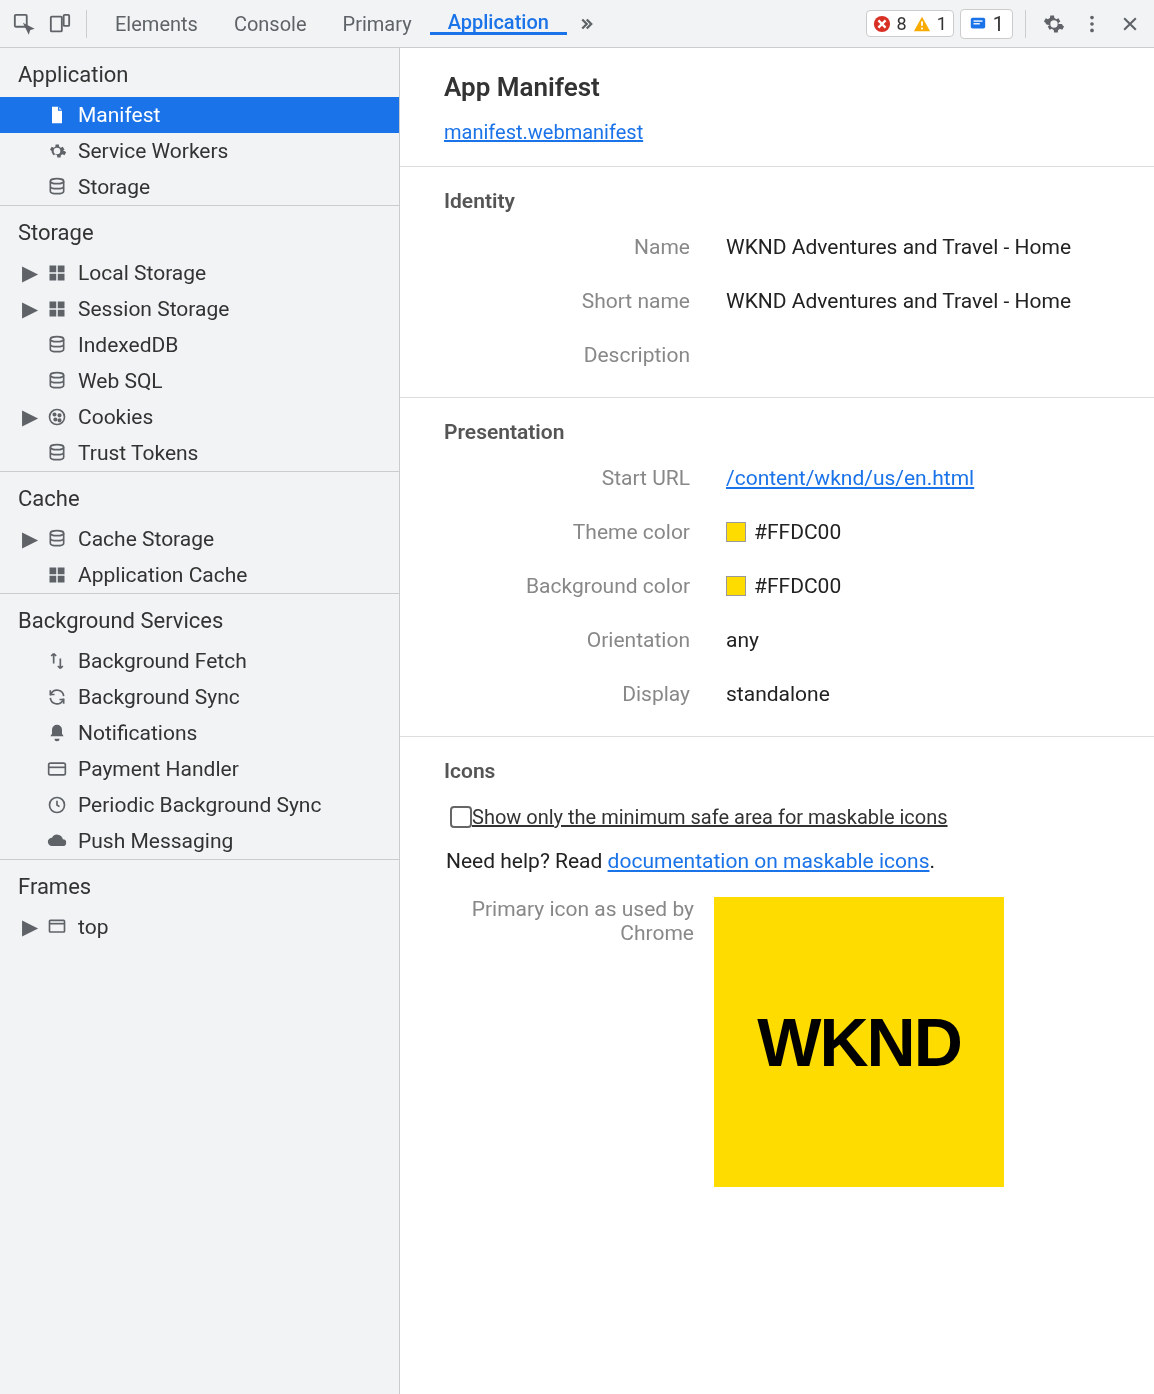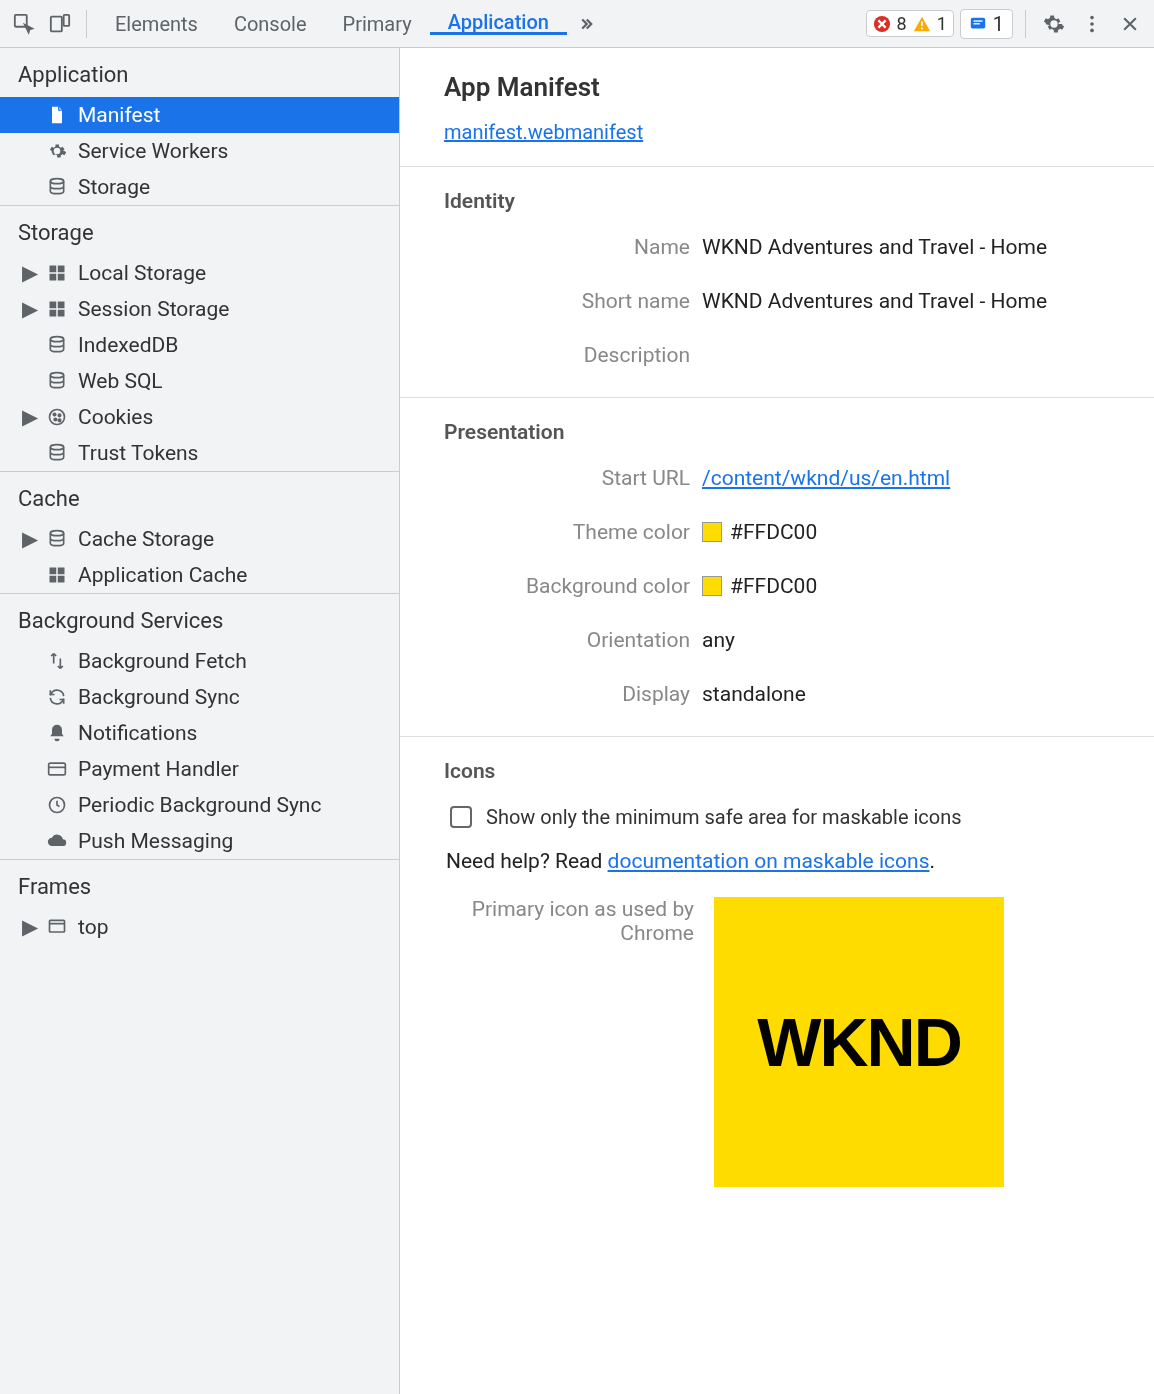--- a/index.html
+++ b/index.html
@@ -86,25 +86,25 @@
 .content {
   flex: 1;
   overflow-y: auto;
   padding: 0;
 }
 .content-inner { padding: 24px 30px 30px 44px; }
 h1.page-title { font-size: 26px; font-weight: 600; margin-bottom: 18px; }
 a.link { color: #1a73e8; text-decoration: underline; }
 .section-hr { border: none; border-top: 1px solid #ddd; margin: 22px -30px 22px -44px; }
 .section-head { font-weight: 600; color: #555; font-size: 21px; margin-bottom: 22px; }
-.row { display: flex; align-items: flex-start; margin-bottom: 30px; gap: 8px; }
+.row { display: flex; align-items: flex-start; margin-bottom: 30px; gap: 32px; }
 .row .label { width: 250px; text-align: right; color: #888; font-size: 21px; flex-shrink:0; padding-right:4px; }
 .row .value { color: #222; font-size: 21px; }
 .swatch { width: 20px; height: 20px; display: inline-block; vertical-align: -3px; margin-right: 8px; border:1px solid #999; }
-.checkbox-row { display:flex; align-items:center; gap:14px; margin-bottom:20px; padding-left:6px; }
+.checkbox-row { display:flex; align-items:center; gap:0; margin-bottom:20px; padding-left:6px;text-decoration:underline; }
 .checkbox { width: 22px; height: 22px; border: 2px solid #666; border-radius: 4px; }
 .help-text { font-size: 21px; color:#222; margin-bottom: 24px; padding-left:2px; }
 .icon-row { display:flex; align-items:flex-start; gap:20px;margin-top:24px; }
 .icon-row .label { width: 250px; text-align:right; color:#888; font-size:21px; }
 .wknd-icon {
   width: 290px; height: 290px;
   background: #FFDC00;
   display:flex; align-items:center; justify-content:center;
   font-family: Arial Black, Arial, sans-serif;
   font-weight: 900;

